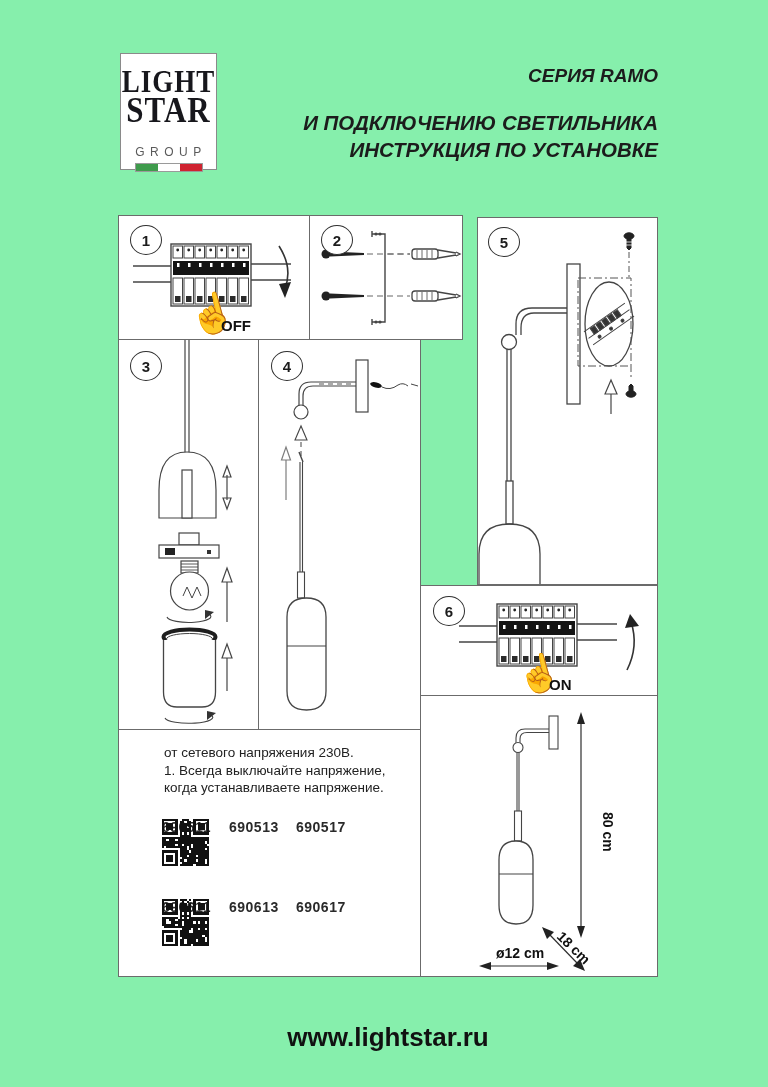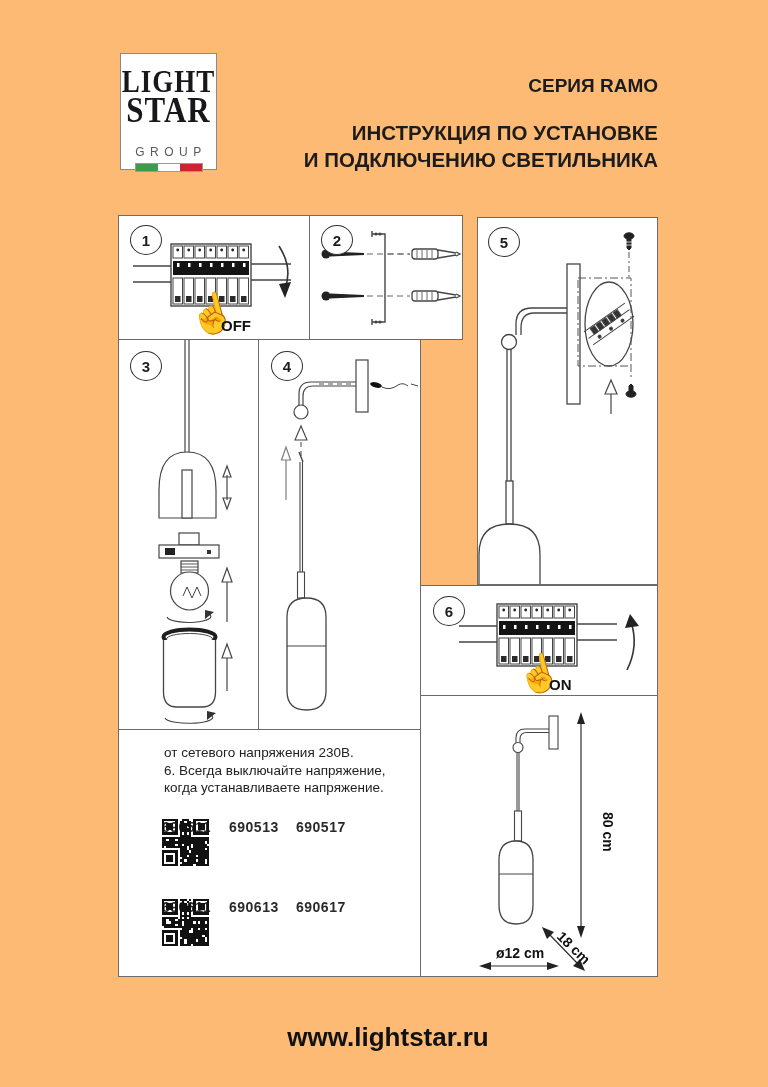--- a/index.html
+++ b/index.html
@@ -1,28 +1,28 @@
 <!DOCTYPE html>
 <html><head>
 <meta charset="utf-8">
 <style>
   html,body{margin:0;padding:0;background:#ffffff;}
-  .page{position:relative;width:768px;height:1087px;background:#fdba74;overflow:hidden;
+  .page{position:relative;width:768px;height:1087px;background:#86efac;overflow:hidden;
         font-family:"Liberation Sans",sans-serif;color:#1c1c1c;}
   
   .logo-box{position:absolute;left:120px;top:53px;width:95px;height:115px;
             border:1px solid #8a8a8a;background:#fff;text-align:center;}
   .logo-light,.logo-star{font-family:"Liberation Serif",serif;font-weight:700;color:#17171c;
             letter-spacing:1px;transform:scaleY(1.18);transform-origin:center;}
   .logo-light{font-size:27px;line-height:27px;margin-top:14px;}
   .logo-star{font-size:31px;line-height:29px;}
   .logo-group{font-size:12px;letter-spacing:5.5px;color:#5a5a5a;margin-top:21px;margin-left:5px;}
   .logo-flag{margin:4px auto 0;width:66px;height:7px;border:1px solid #9a9a9a;display:flex;}
   .logo-flag span{flex:1;height:100%;}
-  .hdr-right{position:absolute;right:110px;top:74px;text-align:right;font-weight:700;}
+  .hdr-right{position:absolute;right:110px;top:64px;text-align:right;font-weight:700;font-style:italic;}
   .hdr-series{font-size:19px;line-height:24px;}
   .hdr-articles{font-size:19px;line-height:24px;}
   .hdr-instr{font-size:20.5px;line-height:27px;margin-top:21px;}
   
   .panel{position:absolute;border:1px solid #6b6b6b;background:#fff;box-sizing:border-box;}
   .badge{position:absolute;width:30px;height:28px;border:1.6px solid #2f2f2f;border-radius:50%;
          font-weight:700;font-size:15px;display:flex;align-items:center;justify-content:center;
          background:#fff;z-index:2;}
   .panel svg{position:absolute;left:0;top:0;}
   
@@ -48,22 +48,22 @@
     <div class="logo-flag">
       <span id="flag-g" style="background: rgb(63, 155, 76);"></span>
       <span id="flag-w" style="background: rgb(255, 255, 255);"></span>
       <span id="flag-r" style="background: rgb(207, 35, 48);"></span>
     </div>
   </div>
 
   <div class="hdr-right">
     <div class="hdr-series">СЕРИЯ RAMO</div>
     <div class="hdr-instr">
+      <div>И ПОДКЛЮЧЕНИЮ СВЕТИЛЬНИКА</div>
       <div>ИНСТРУКЦИЯ ПО УСТАНОВКЕ</div>
-      <div>И ПОДКЛЮЧЕНИЮ СВЕТИЛЬНИКА</div>
     </div>
   </div>
 
   <div class="panel" style="left:118px;top:215px;width:192px;height:125px;">
     <div class="badge" style="left:11px;top:9px;">1</div>
     <svg width="190" height="123" viewBox="0 0 190 123">
       <g stroke="#454545" stroke-width="1.4" fill="none">
         <path d="M14,50 H52 M14,66 H52"></path>
         <path d="M132,48 H172 M132,64 H172"></path>
         <rect x="52" y="28" width="80" height="62" fill="#fff"></rect>
@@ -345,21 +345,21 @@
       <g>
         <path d="M206,84 Q218,60 210,36" stroke="#333" stroke-width="1.6" fill="none"></path>
         <path d="M204,42 L209,28 L218,40 Z" fill="#222"></path>
       </g>
     </svg>
   </div>
 
   <div class="panel" style="left:118px;top:729px;width:303px;height:248px;">
     <div class="notes-text">
       <div>от сетевого напряжения 230В.</div>
-      <div>6. Всегда выключайте напряжение,</div>
+      <div>1. Всегда выключайте напряжение,</div>
       <div>когда устанавливаете напряжение.</div>
     </div>
     <div class="qr-row" style="top:89px;">
       <div class="qr-cell">
         <div class="qr-num">690511</div>
         <div class="qr-code">
             <svg viewBox="0 0 21 21" width="47" height="47" shape-rendering="crispEdges">
               <g fill="#111">
                 <rect x="0" y="0" width="1" height="1"></rect>
                 <rect x="1" y="0" width="1" height="1"></rect>

